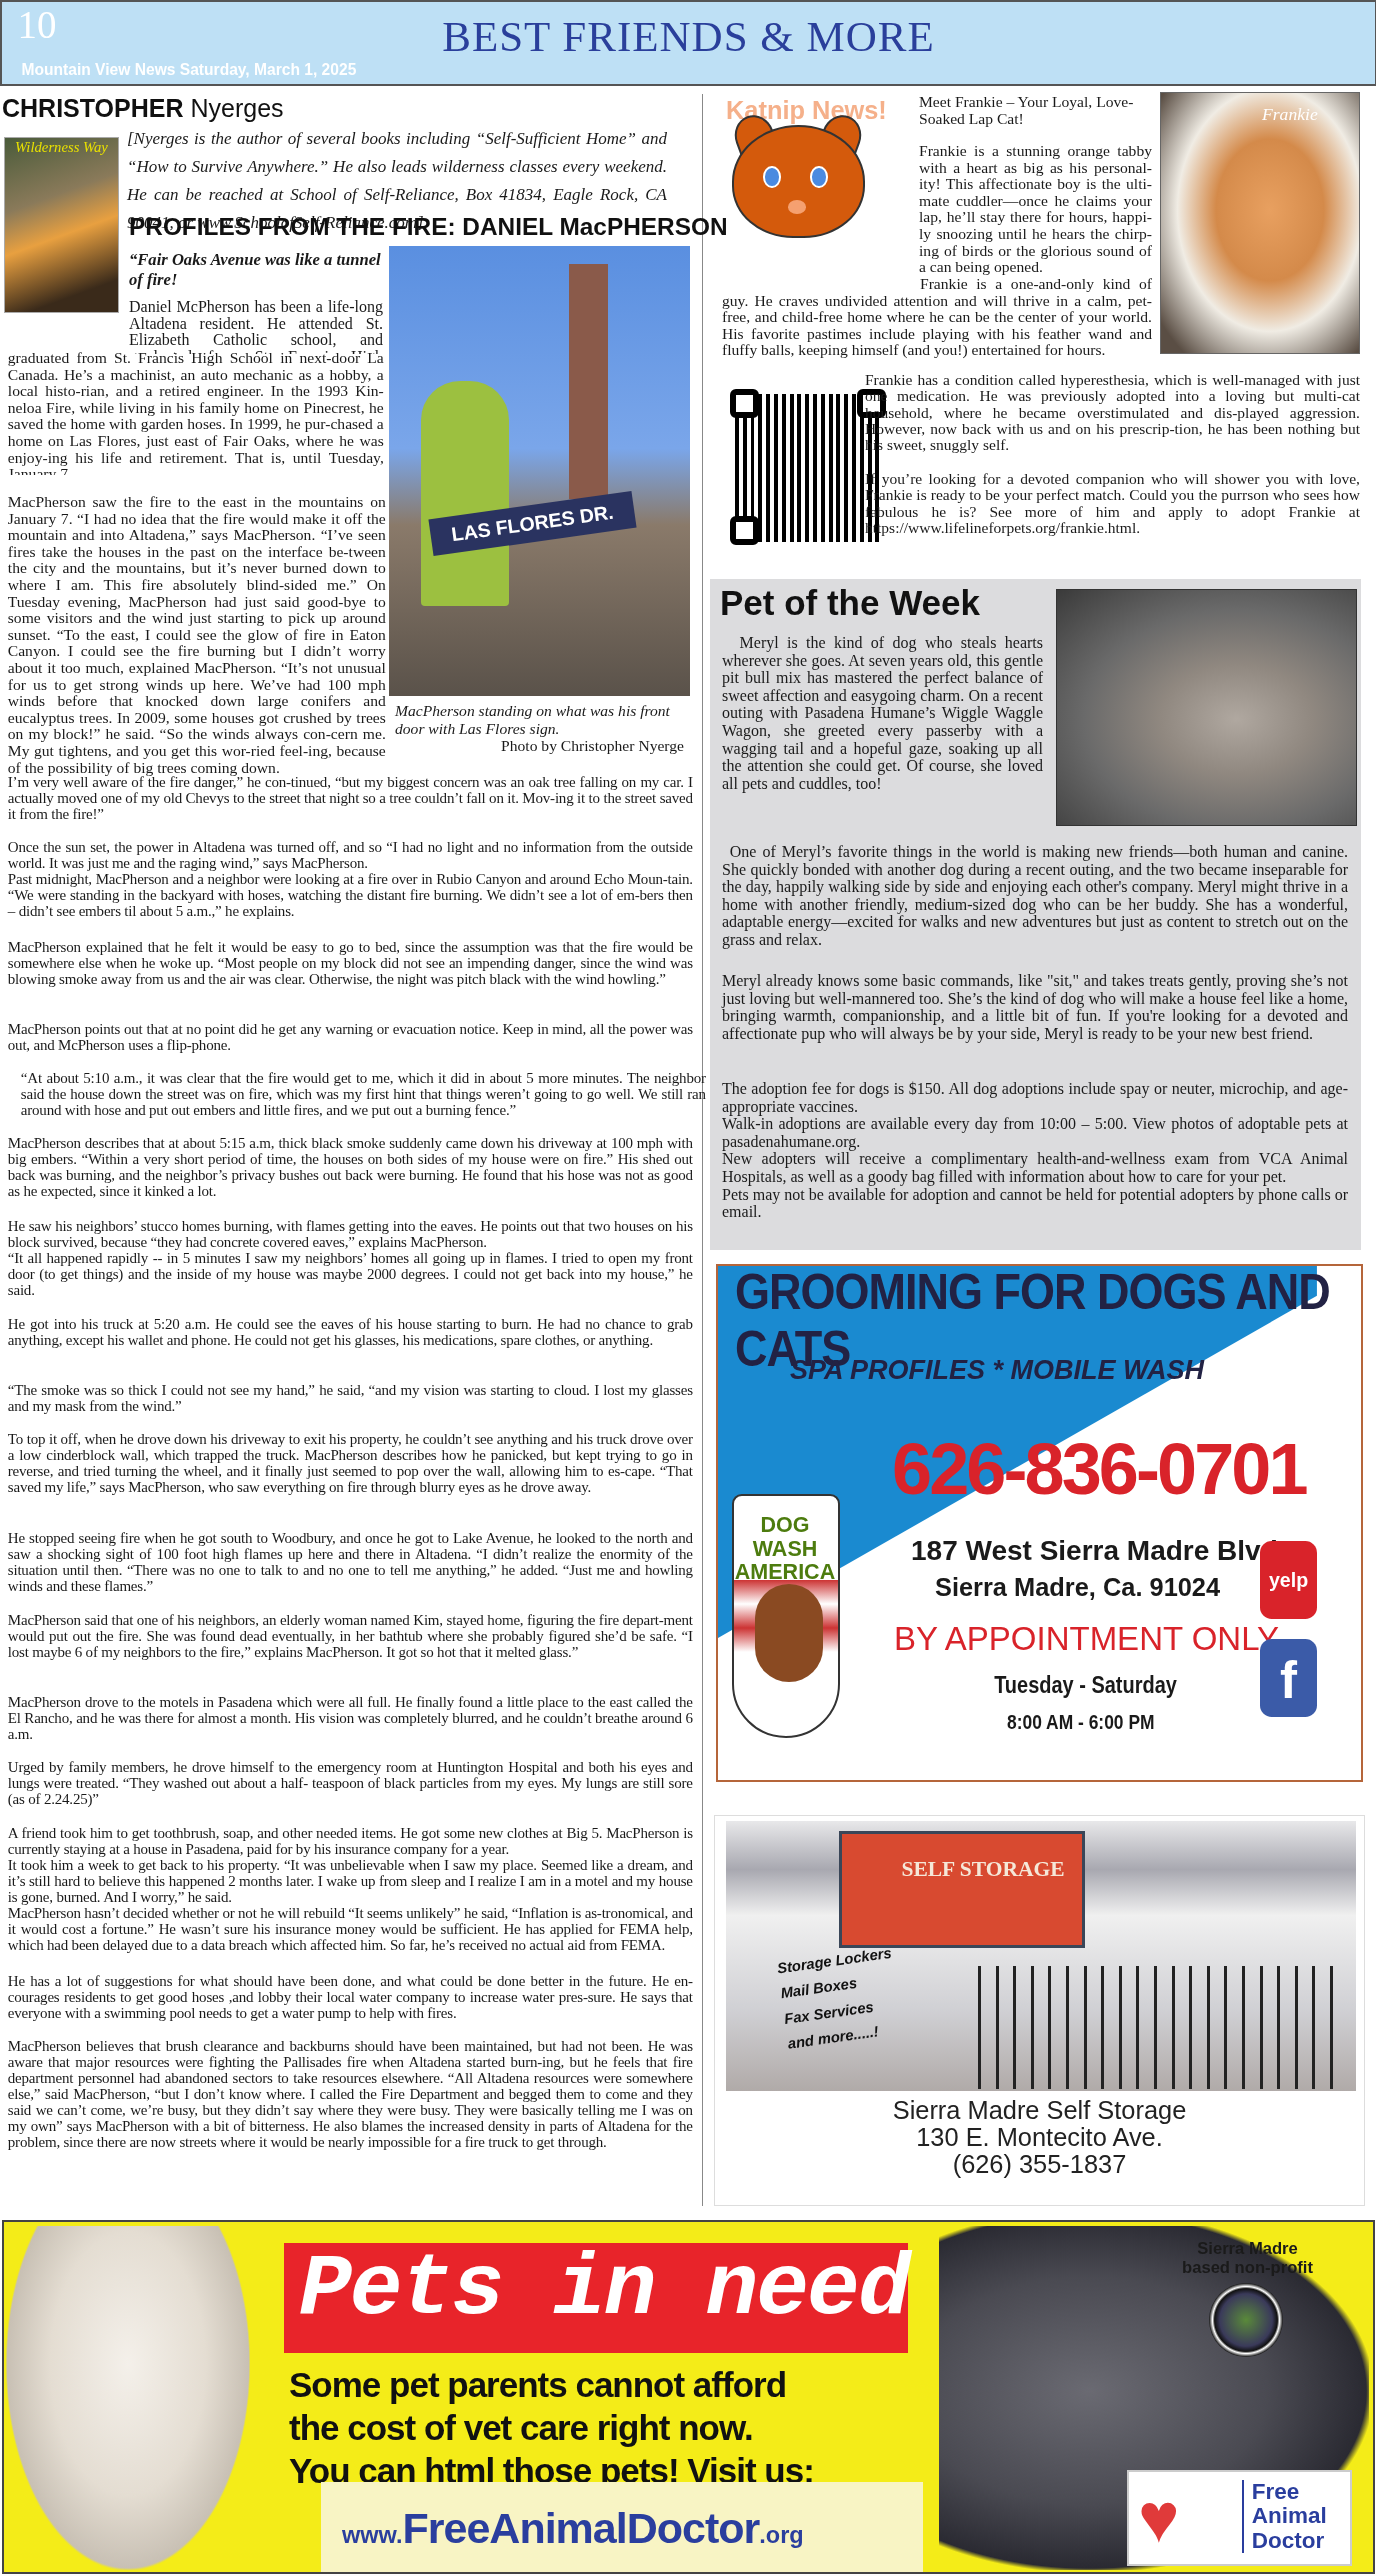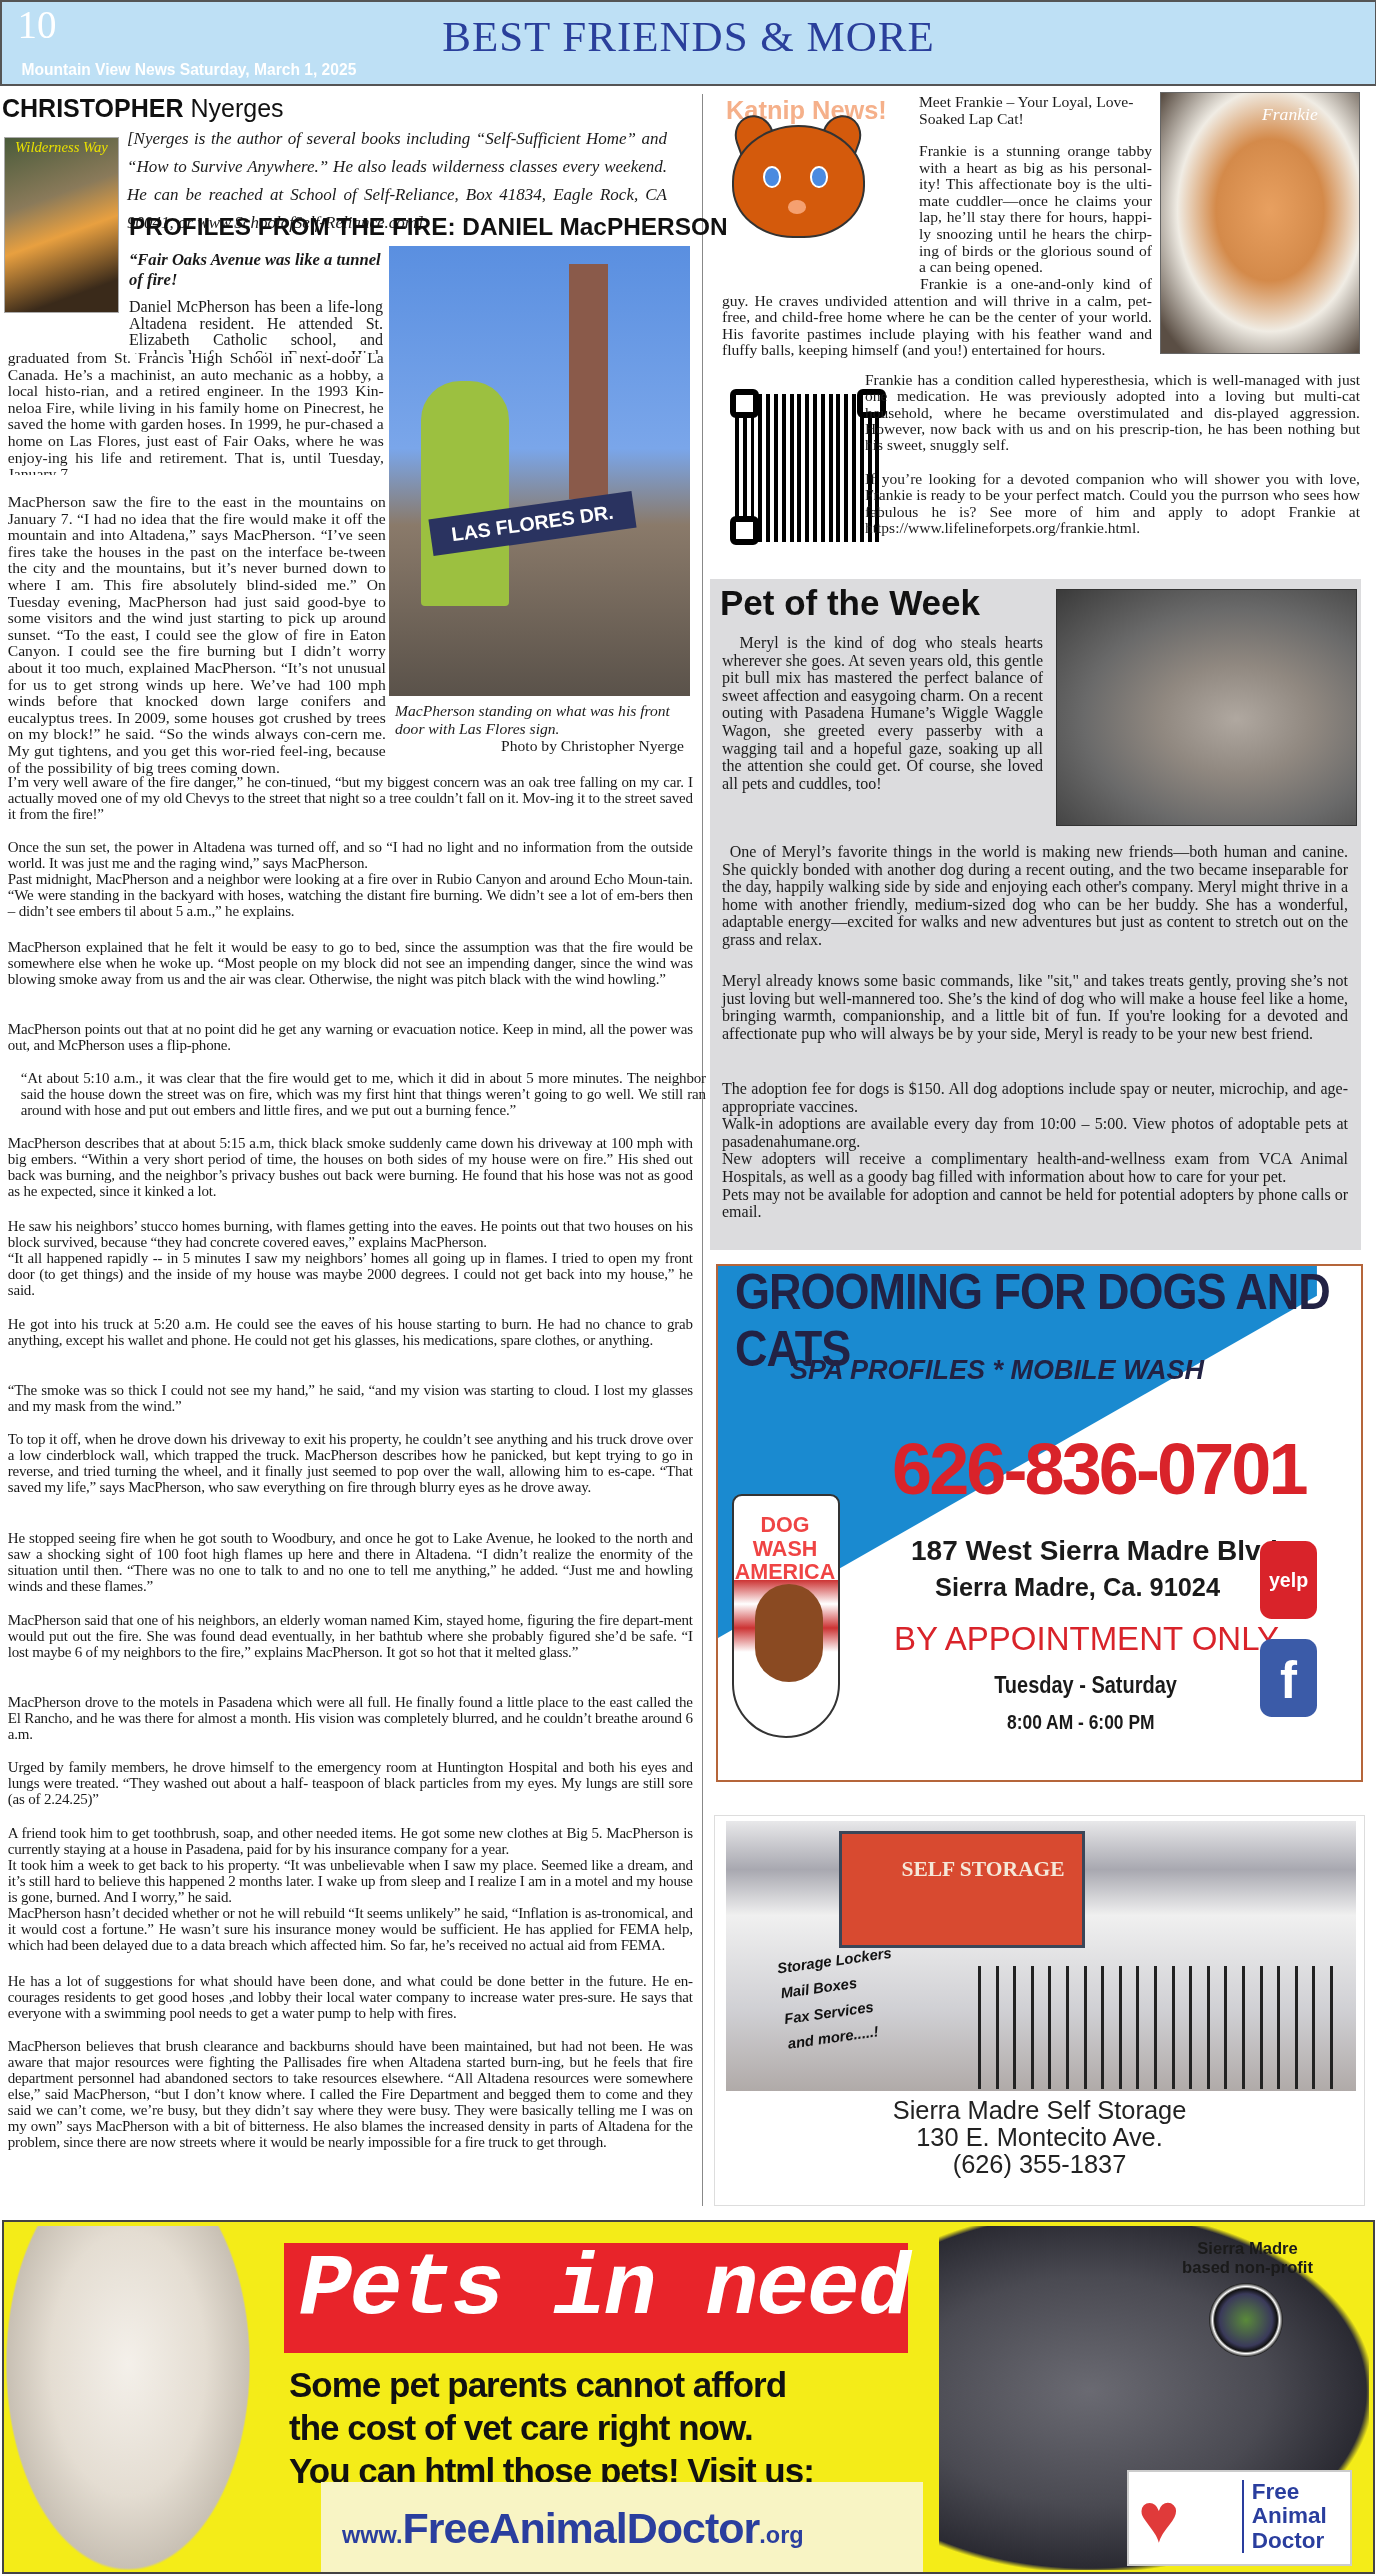--- a/index.html
+++ b/index.html
@@ -55,21 +55,21 @@
   #potw-p3 { top: 972px; width: 626px; }
   #potw-p4 { top: 1080px; width: 626px; }
 
   
   #groom-ad { left: 716px; top: 1264px; width: 647px; height: 518px; border: 2px solid #b5653a; background: #fff; overflow: hidden; }
   #groom-blue { left: 718px; top: 1266px; width: 644px; height: 372px; background: #1a8ad0; clip-path: polygon(0 0, 93% 0, 93% 8%, 0 100%); }
   #groom-title { left: 735px; top: 1269px; font-size: 45px; font-weight: bold; color: #222244; font-family: "Liberation Sans", sans-serif; letter-spacing: -1px; transform: scaleY(1.1); }
   #groom-sub { left: 790px; top: 1355px; font-size: 27px; font-weight: bold; font-style: italic; color: #222244; font-family: "Liberation Sans", sans-serif; }
   #groom-phone { left: 892px; top: 1428px; font-size: 72px; font-weight: bold; color: #d9232a; font-family: "Liberation Sans", sans-serif; letter-spacing: -2.9px; }
   #dwa-logo { left: 732px; top: 1494px; width: 108px; height: 244px; border: 2.9px solid #333; border-radius: 9.8px 9.8px 54px 54px; background: linear-gradient(180deg,#fff 0%,#fff 35%,#c33 35%,#fff 45%,#c33 55%,#fff 65%,#fff 100%); }
-  #dwa-text { left: 733px; top: 1514px; width: 104px; text-align: center; font-size: 21.5px; line-height: 23.5px; font-weight: bold; color: #ef4444; font-family: "Liberation Sans", sans-serif; }
+  #dwa-text { left: 733px; top: 1514px; width: 104px; text-align: center; font-size: 21.5px; line-height: 23.5px; font-weight: bold; color: #4d7c0f; font-family: "Liberation Sans", sans-serif; }
   #dwa-dog { left: 755px; top: 1584px; width: 68px; height: 98px; background: #8a4a22; border-radius: 39px; }
   #groom-addr1 { left: 911px; top: 1535px; font-size: 28px; font-weight: bold; font-family: "Liberation Sans", sans-serif; }
   #groom-addr2 { left: 935px; top: 1573px; font-size: 25.4px; font-weight: bold; font-family: "Liberation Sans", sans-serif; }
   #groom-appt { left: 894px; top: 1620px; font-size: 33px; color: #d9232a; font-family: "Liberation Sans", sans-serif; }
   #groom-days { left: 978px; top: 1672px; font-size: 23.5px; font-weight: bold; font-family: "Liberation Sans", sans-serif; transform: scaleX(0.85); }
   #groom-hours { left: 994px; top: 1710px; font-size: 20.5px; font-weight: bold; font-family: "Liberation Sans", sans-serif; transform: scaleX(0.85); }
   #yelp-icon { left: 1260px; top: 1541px; width: 57px; height: 78px; background: #d9232a; border-radius: 11.7px; color: #fff; font-family: "Liberation Sans", sans-serif; font-weight: bold; font-size: 19.6px; text-align: center; line-height: 78px; }
   #fb-icon { left: 1260px; top: 1639px; width: 57px; height: 78px; background: #3b5ba8; border-radius: 11.7px; color: #fff; font-family: "Liberation Sans", sans-serif; font-weight: bold; font-size: 51px; text-align: center; line-height: 84px; }
 
   

